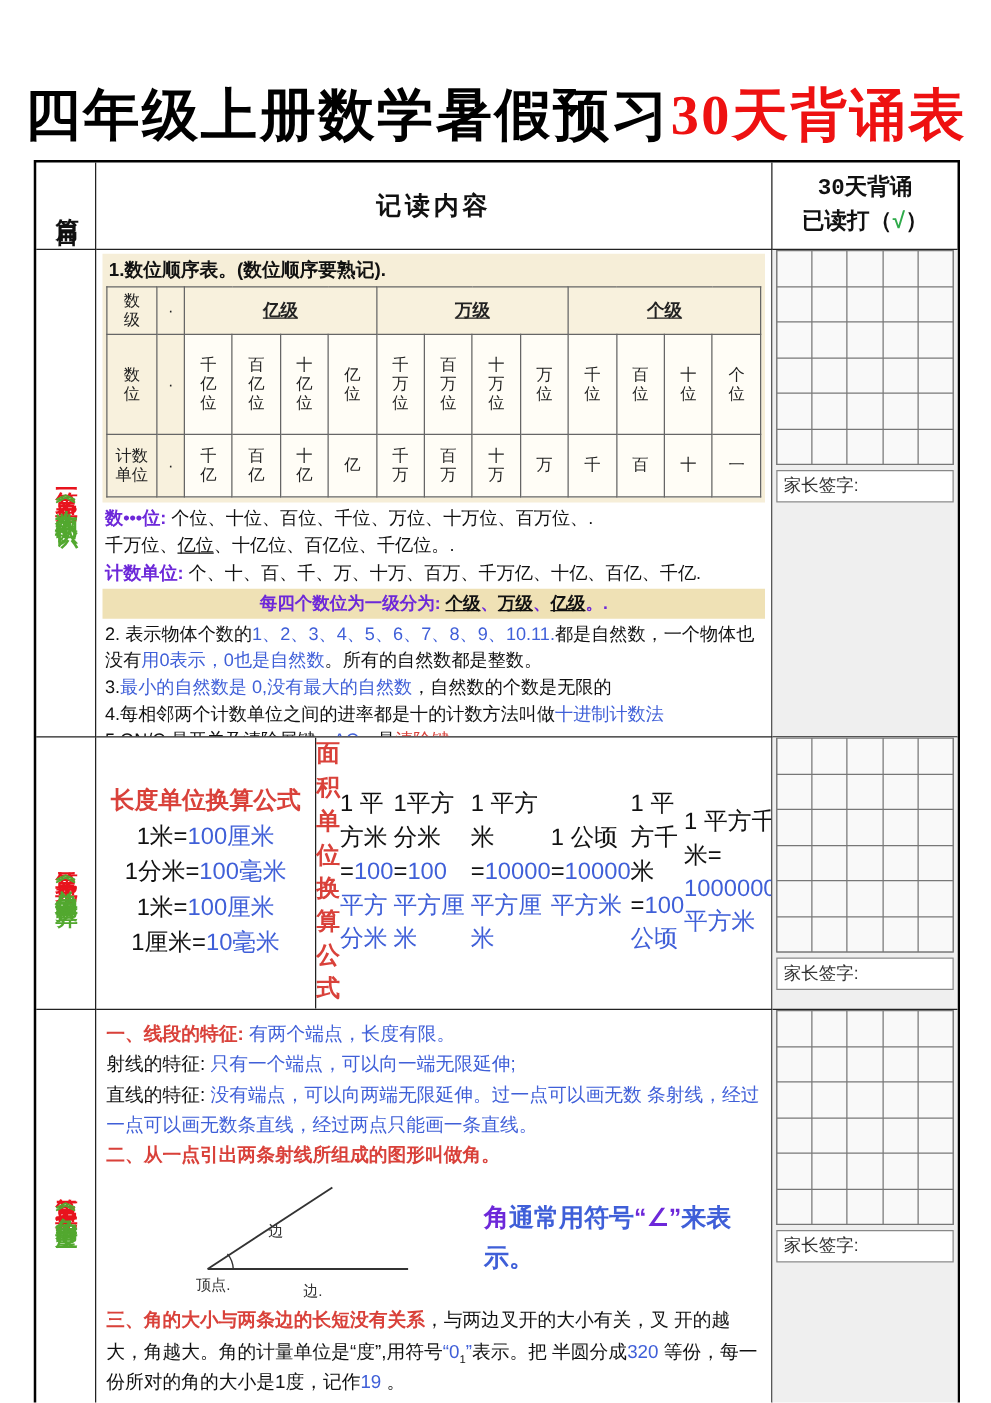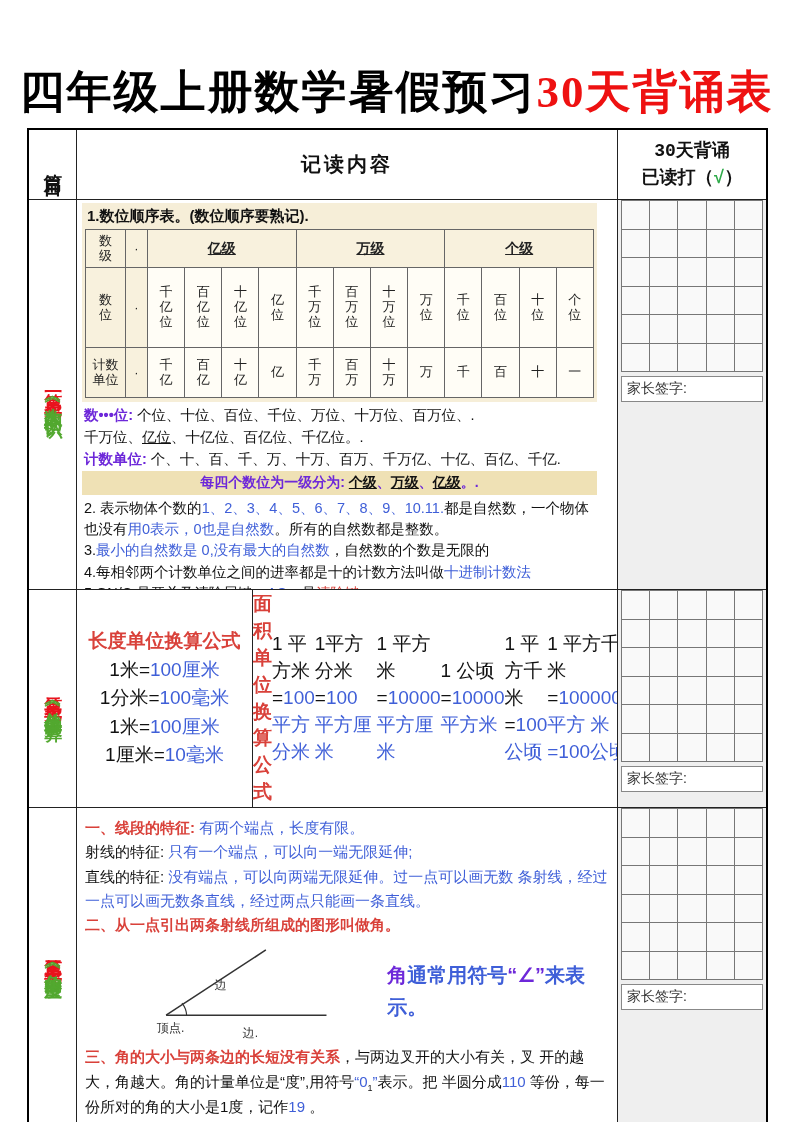--- a/index.html
+++ b/index.html
@@ -42,21 +42,21 @@
               align-items:center; justify-content:flex-start; }
   .ggrid { display:grid; grid-template-columns:repeat(5,1fr);
            grid-auto-rows:1fr; width:142px; height:172px;
            background:#777; gap:1px; border:1px solid #777; }
   .gcell { background:#f9f9f9; }
   .signbox { width:142px; height:26px; margin-top:4px; background:#fff;
              border:1px solid #888; font-size:14px; color:#333;
              display:flex; align-items:center; padding-left:5px; }
 
   
-  .u1mid { padding:3px 20px 0 5px; font-size:14.5px; }
+  .u1mid { padding:3px 5px 0 5px; font-size:14.5px; }
   .cream { background:#f6eed8; padding:3px 3px 4px 3px; }
   .pt-title { font-weight:bold; font-size:15px; padding:1px 0 3px 2px; }
   .ptable { border-collapse:collapse; width:100%; table-layout:fixed; }
   .ptable td { border:1px solid #666; text-align:center; vertical-align:middle;
                background:#fffdf6; font-size:13px; color:#222; padding:1px 0; }
   .ptable .pl { background:#f8f1dd; width:40px; }
   .ptable .pdot { width:22px; background:#f8f1dd; }
   .ptable .pgrp { background:#f8f1dd; font-weight:bold; font-size:14px; }
   .ptable .pgrp .u { text-decoration:underline; }
   .r1 td { height:38px; }
@@ -292,20 +292,21 @@
         <div><span class="seg-k">1米=</span><span class="seg-b">100厘米</span></div>
         <div><span class="seg-k">1厘米=</span><span class="seg-b">10毫米</span></div>
       </div>
       <div class="u2right">
         <div class="ftitle">面积单位换算公式</div>
         <div><span class="seg-k">1 平方米=</span><span class="seg-b">100 平方分米</span></div>
         <div><span class="seg-k">1平方分米=</span><span class="seg-b">100　平方厘米</span></div>
         <div><span class="seg-k">1 平方米=</span><span class="seg-b">10000平方厘米</span></div>
         <div><span class="seg-k">1 公顷=</span><span class="seg-b">10000平方米</span></div>
         <div><span class="seg-k">1 平方千米=</span><span class="seg-b">100 公顷</span></div>
+        <div><span class="seg-k">1 平方千米= </span><span class="seg-b">1000000平方米</span></div>
         <div><span class="seg-k">1 平方千米=</span><span class="seg-b">1000000平方 米=100公顷</span></div>
       </div>
     </div>
 
     <div class="cell lastcol graycell">
       <div class="ggrid">
           <div class="gcell"></div>
           <div class="gcell"></div>
           <div class="gcell"></div>
           <div class="gcell"></div>
@@ -356,21 +357,21 @@
         <svg class="diagram" width="235" height="104" viewBox="0 0 235 104">
           <line x1="28" y1="78" x2="200" y2="78" stroke="#333" stroke-width="1.6"></line>
           <line x1="28" y1="78" x2="135" y2="8" stroke="#333" stroke-width="1.6"></line>
           <path d="M 50 78 A 22 22 0 0 0 45 65" fill="none" stroke="#333" stroke-width="1.2"></path>
           <text x="80" y="50">边</text>
           <text x="18" y="96">顶点.</text>
           <text x="110" y="101">边.</text>
         </svg>
         <div class="angle-cap"><span class="seg-kb">角</span><span class="seg-b">通常用符号</span><span class="seg-kb">“∠”</span><span class="seg-b">来表示。</span></div>
       </div>
-      <p><span class="seg-rb">三、角的大小与两条边的长短没有关系</span><span class="seg-k">，与两边叉开的大小有关，叉 开的越大，角越大。角的计量单位是“度”,用符号</span><span class="seg-b">“0</span><span class="seg-sub">1</span><span class="seg-b">”</span><span class="seg-k">表示。把 半圆分成</span><span class="seg-b">110</span><span class="seg-k"> 等份，每一份所对的角的大小是1度，记作</span><span class="seg-b">19</span><span class="seg-k"> 。</span></p>
+      <p><span class="seg-rb">三、角的大小与两条边的长短没有关系</span><span class="seg-k">，与两边叉开的大小有关，叉 开的越大，角越大。角的计量单位是“度”,用符号</span><span class="seg-b">“0</span><span class="seg-sub">1</span><span class="seg-b">”</span><span class="seg-k">表示。把 半圆分成</span><span class="seg-b">320</span><span class="seg-k"> 等份，每一份所对的角的大小是1度，记作</span><span class="seg-b">19</span><span class="seg-k"> 。</span></p>
     </div>
 
     <div class="cell lastcol lastrow graycell">
       <div class="ggrid">
           <div class="gcell"></div>
           <div class="gcell"></div>
           <div class="gcell"></div>
           <div class="gcell"></div>
           <div class="gcell"></div>
           <div class="gcell"></div>

